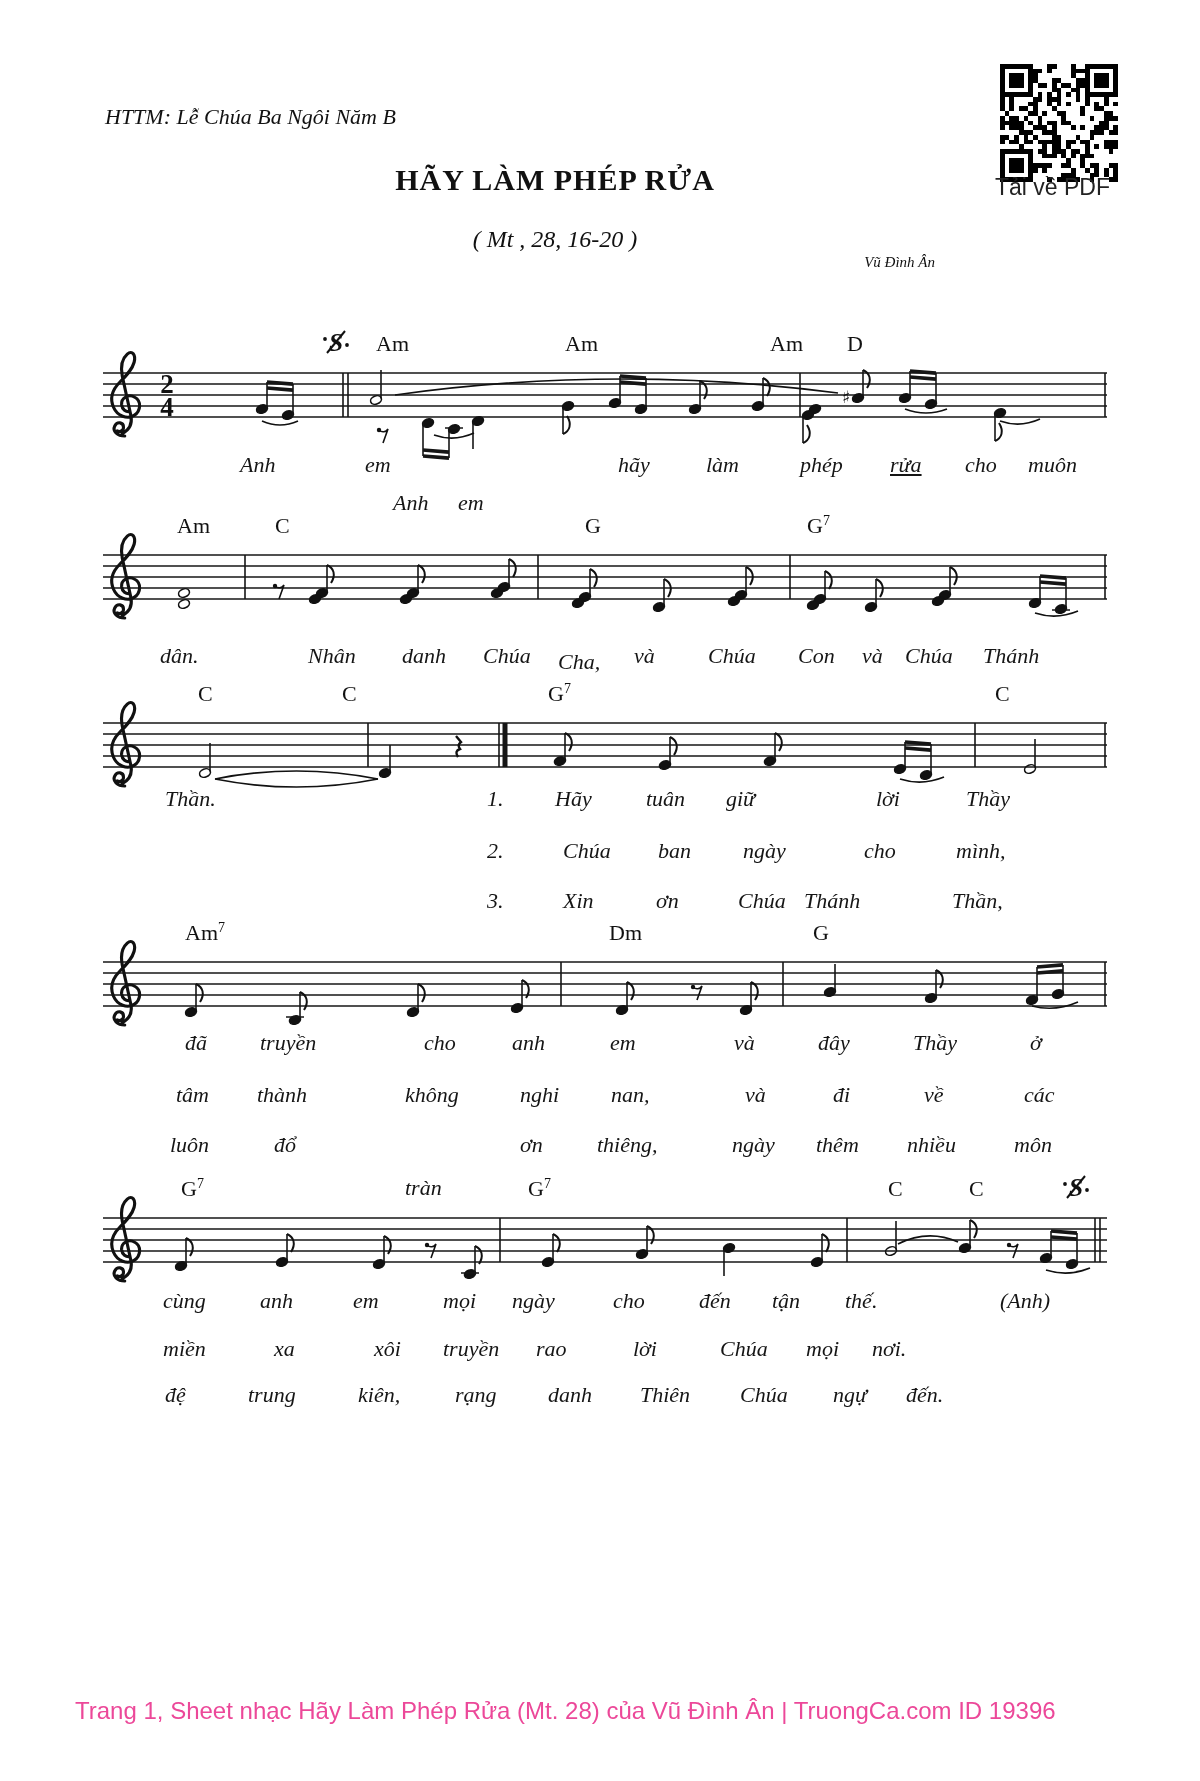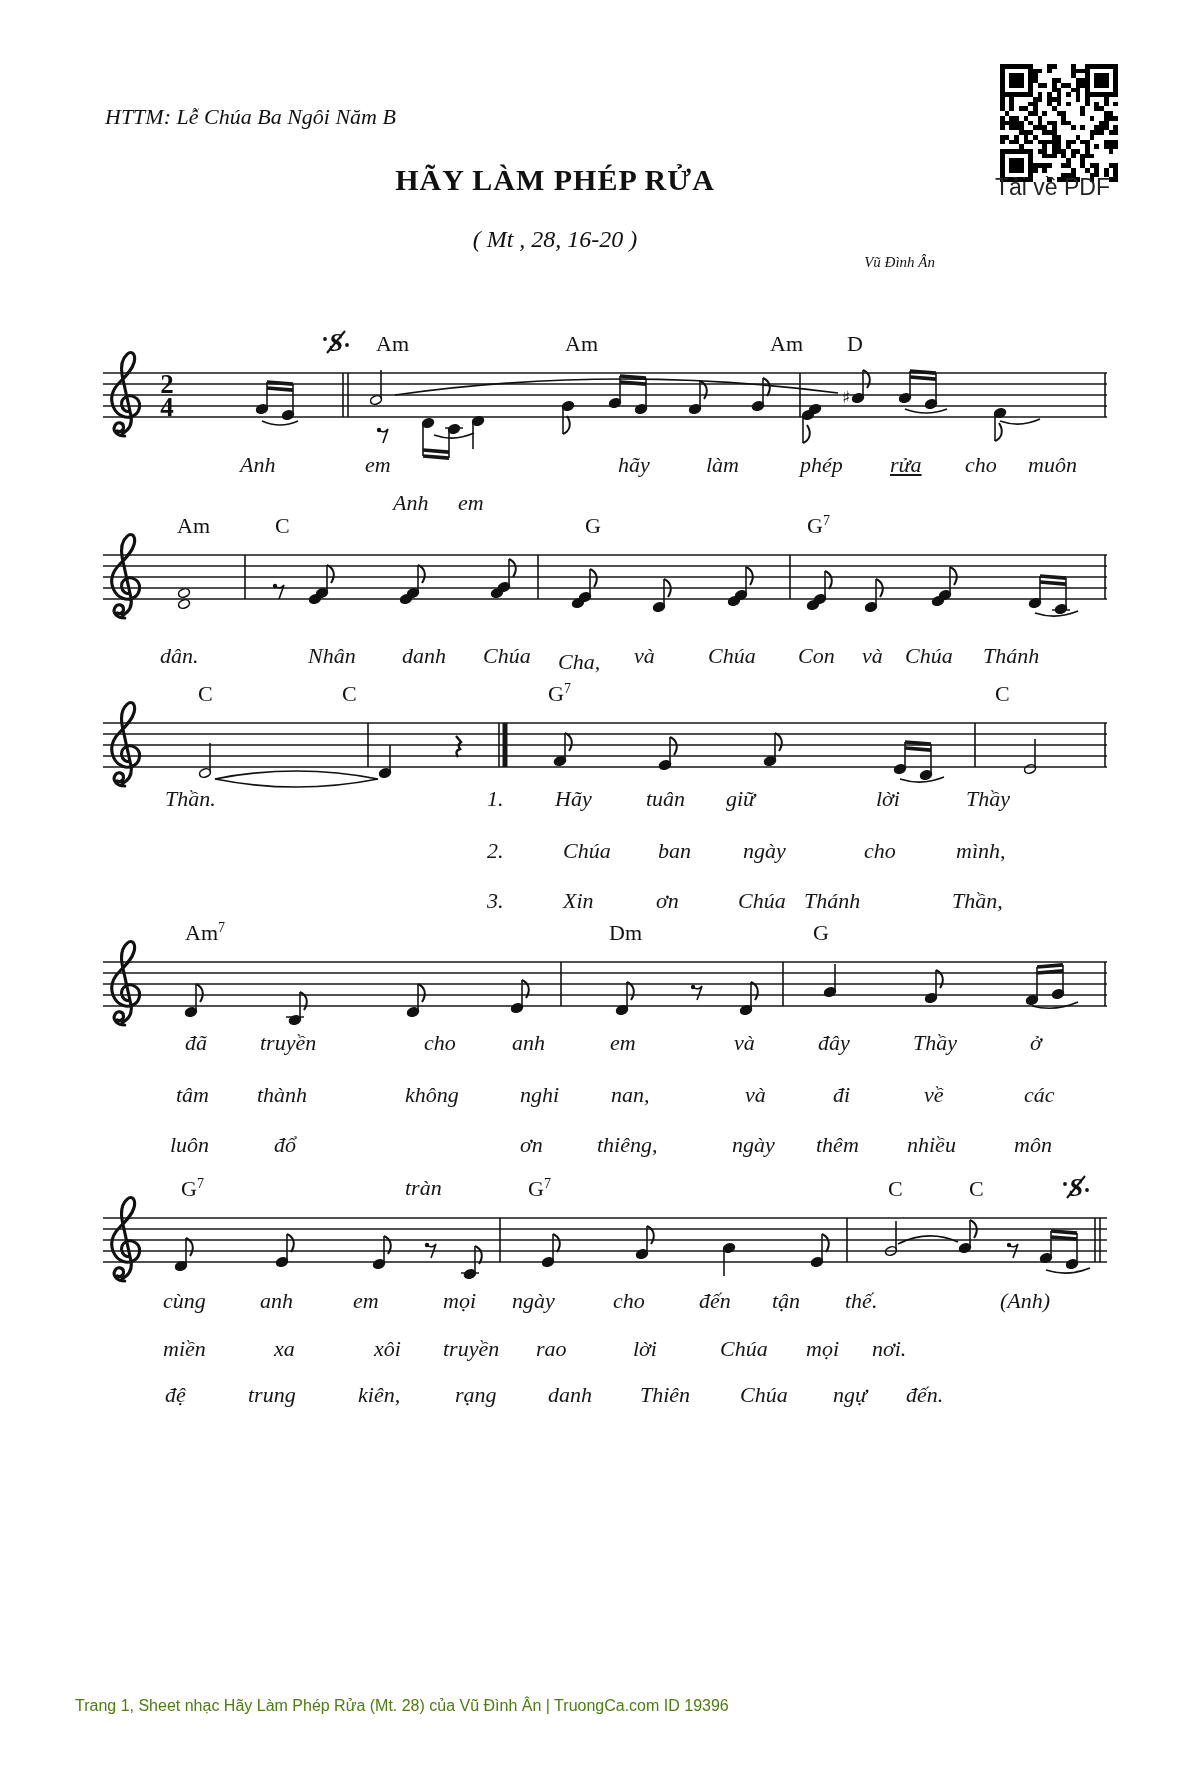--- a/index.html
+++ b/index.html
@@ -11,21 +11,21 @@
          font-size:30px;font-weight:bold;letter-spacing:1px;}
   .subtitle{position:absolute;left:0;top:226px;width:1110px;text-align:center;
             font-size:24px;font-style:italic;}
   .composer{position:absolute;right:265px;top:254px;font-size:15px;font-style:italic;}
   .qr{position:absolute;left:1000px;top:64px;width:118px;height:118px;}
   .qrlabel{position:absolute;left:995px;top:174px;width:130px;text-align:left;
            font-family:"Liberation Sans","DejaVu Sans",sans-serif;font-size:23px;color:#222;cursor:pointer;}
   .system{position:absolute;left:95px;width:1020px;height:160px;}
   .lyric{position:absolute;font-size:22px;font-style:italic;white-space:nowrap;color:#151515;}
   .footer{position:absolute;left:75px;top:1697px;font-family:"Liberation Sans","DejaVu Sans",sans-serif;
-          font-size:16px;color:#4d7c0f;}
+          font-size:24px;color:#ec4899;}
 </style>
 </head>
 <body>
 
 <div id="page">
   <div class="hdr">
     <span class="u">HTTM</span><span>: Lễ Chúa Ba Ngôi Năm B</span>
   </div>
 
   <svg class="qr" viewBox="0 0 25 25" shape-rendering="crispEdges">

